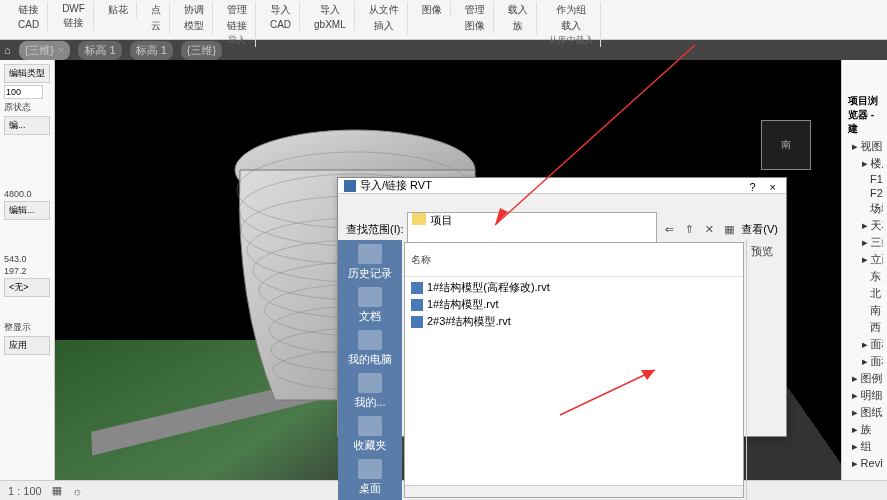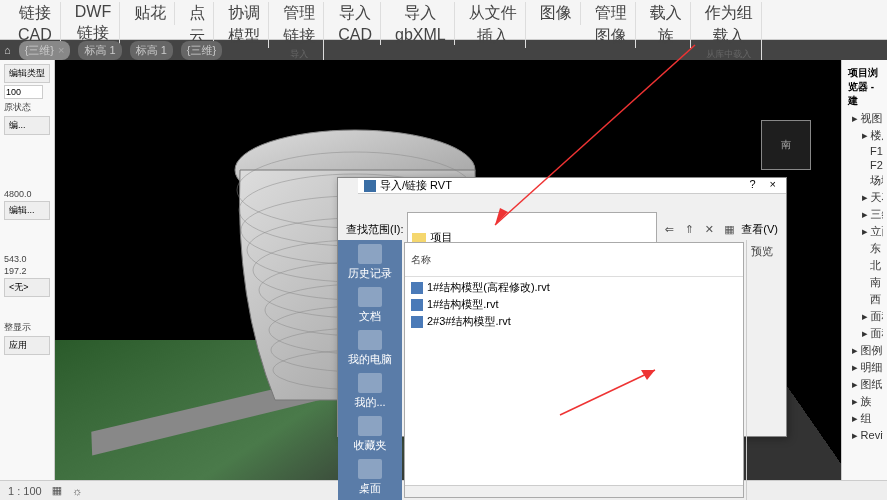--- a/index.html
+++ b/index.html
@@ -1,49 +1,49 @@
 <!DOCTYPE html>
 <html><head>
 <meta charset="utf-8">
 <style>
 *{margin:0;padding:0;box-sizing:border-box;font-family:"Microsoft YaHei","SimSun",Arial,sans-serif;font-size:11px;}
 body{background:#f0f0f0;overflow:hidden;width:887px;height:500px;position:relative;}
 .ribbon{height:40px;background:#f5f5f5;border-bottom:1px solid #ccc;display:flex;align-items:flex-start;padding:2px 10px;gap:6px;}
 .rib-grp{display:flex;flex-direction:column;align-items:center;border-right:1px solid #ddd;padding:0 6px;}
 .rib-row{display:flex;gap:4px;}
-.rib-btn{font-size:16px;color:#444;padding:1px 2px;cursor:pointer;}
+.rib-btn{font-size:10px;color:#444;padding:1px 2px;cursor:pointer;}
 .rib-lbl{font-size:9px;color:#666;}
 .tabs{height:20px;background:#444;display:flex;align-items:center;padding:0 4px;gap:8px;color:#ccc;font-size:10px;}
 .tab{padding:2px 6px;background:#666;border-radius:8px;cursor:pointer;}
 .tab.active{background:#888;}
 .tab-close{margin-left:4px;color:#aaa;}
 .main{display:flex;height:calc(100% - 80px);}
 .left-panel{width:55px;background:#f8f8f8;border-right:1px solid #ccc;padding:4px;display:flex;flex-direction:column;gap:2px;}
 .lp-btn{font-size:9px;padding:2px 4px;background:#eee;border:1px solid #ccc;cursor:pointer;white-space:nowrap;}
 .lp-input{width:39px;font-size:9px;border:1px solid #ccc;padding:1px;}
 .lp-txt{font-size:9px;color:#444;}
 .viewport{flex:1;background:#000;position:relative;overflow:hidden;}
 .building{position:absolute;left:130px;top:40px;width:360px;height:340px;}
 .ground{position:absolute;left:0;top:280px;width:700px;height:200px;background:linear-gradient(135deg,#2a5a2a 0%,#4a7a4a 40%,#333 60%);transform:perspective(600px) rotateX(50deg);transform-origin:top;}
 .road{position:absolute;left:50px;top:310px;width:500px;height:30px;background:#888;transform:perspective(600px) rotateX(50deg) rotateZ(-20deg);transform-origin:top;}
 .cube{position:absolute;right:30px;top:60px;width:50px;height:50px;border:1px solid #888;background:rgba(100,100,100,.3);display:flex;align-items:center;justify-content:center;color:#aaa;font-size:10px;}
 .right-panel{width:46px;background:#f8f8f8;border-left:1px solid #ccc;padding:4px;font-size:9px;}
-.rp-title{font-size:10px;font-weight:bold;padding:2px;}
+.rp-title{font-size:10px;font-weight:bold;padding:2px;margin-top:28px;}
 .tree{padding-left:4px;}
 .tree-item{padding:1px 2px;color:#333;cursor:pointer;white-space:nowrap;overflow:hidden;}
 .tree-indent{padding-left:12px;}
 .tree-indent2{padding-left:20px;}
 .dialog{position:absolute;left:337px;top:177px;width:450px;height:260px;background:#f0f0f0;border:1px solid #888;box-shadow:2px 2px 8px rgba(0,0,0,.3);display:flex;flex-direction:column;}
-.dlg-title{height:22px;background:#fff;border-bottom:1px solid #ccc;display:flex;align-items:flex-start;padding:0 6px;justify-content:space-between;margin-left:20px;}
+.dlg-title{height:22px;background:#fff;border-bottom:1px solid #ccc;display:flex;align-items:flex-end;padding:0 6px;justify-content:space-between;}
 .dlg-title-l{display:flex;align-items:center;gap:4px;}
 .dlg-ico{width:12px;height:12px;background:#3a6ea5;}
 .dlg-ctl{display:flex;gap:6px;}
 .dlg-x{cursor:pointer;padding:0 4px;}
 .dlg-toolbar{height:22px;display:flex;align-items:center;padding:0 8px;gap:4px;margin-top:24px;}
-.dlg-combo{flex:1;height:34px;border:1px solid #aaa;background:#fff;font-size:10px;padding:0 4px;display:flex;align-items:flex-end;}
+.dlg-combo{flex:1;height:34px;border:1px solid #aaa;background:#fff;font-size:10px;padding:0 4px;display:flex;align-items:flex-start;}
 .dlg-folder-ico{width:14px;height:12px;background:#f5d76e;margin-right:4px;}
 .dlg-tb-btn{width:16px;height:16px;display:flex;align-items:center;justify-content:center;cursor:pointer;color:#555;}
 .dlg-body{flex:1;display:flex;}
 .dlg-side{width:64px;background:#5a7ca8;display:flex;flex-direction:column;align-items:center;padding:4px 0;gap:6px;}
 .side-item{display:flex;flex-direction:column;align-items:center;gap:2px;color:#fff;font-size:9px;cursor:pointer;}
 .side-ico{width:24px;height:20px;background:rgba(255,255,255,.3);border-radius:2px;}
 .dlg-files{flex:1;background:#fff;border:1px solid #aaa;margin:2px;display:flex;flex-direction:column;}
 .file-hdr{height:34px;border-bottom:1px solid #ddd;display:flex;align-items:center;padding:8px 6px;font-size:10px;color:#444;}
 .file-list{flex:1;padding:2px 6px;}
 .file-item{display:flex;align-items:center;gap:4px;padding:1px 0;font-size:10px;cursor:pointer;}

